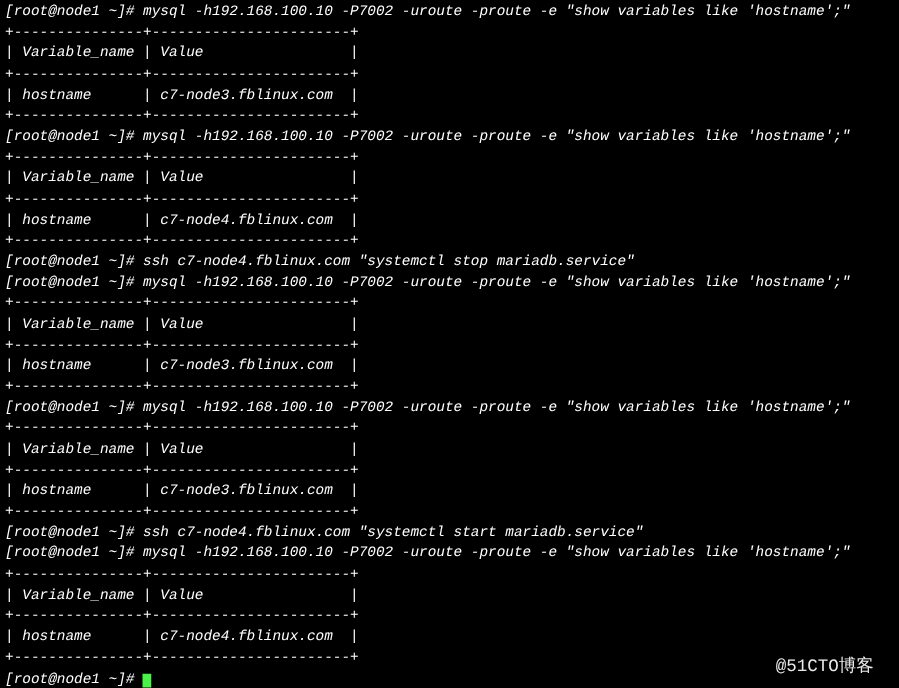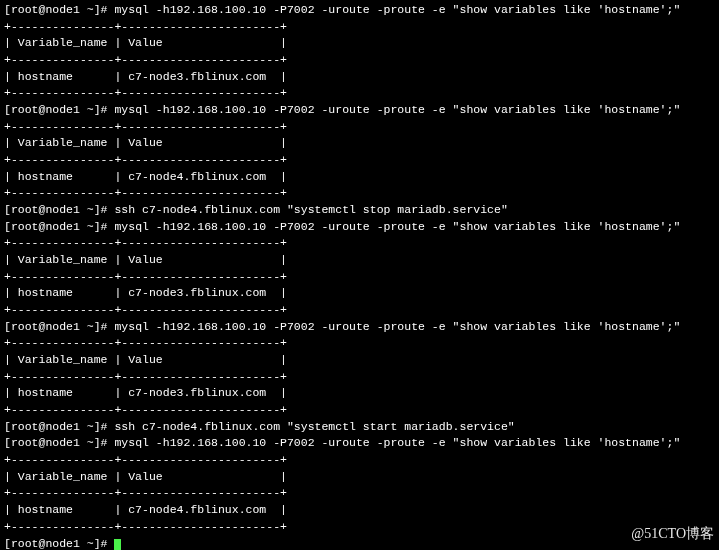--- a/index.html
+++ b/index.html
@@ -14,35 +14,36 @@
       font-size: 11.5px;
       line-height: 1.45;
       width: 719px;
       height: 550px;
       overflow: hidden;
       position: relative;
       padding: 2px 4px;
     }
     .line {
       white-space: pre;
+      font-style: italic;
     }
     .cursor {
       display: inline-block;
       width: 7px;
       height: 13px;
       background: #4af24a;
       vertical-align: bottom;
       margin-left: 0px;
     }
     .watermark {
       position: absolute;
-      right: 5px;
+      right: 20px;
       bottom: 6px;
       color: #e8e8e8;
-      font-family: Liberation Serif, serif;
+      font-family: Liberation Mono, monospace;
       font-style: normal;
       font-size: 14px;
       text-shadow: 0 0 2px rgba(0,0,0,0.8);
     }
     .border-row {
       color: #fff;
     }
   </style>
 </head>
 <body>

